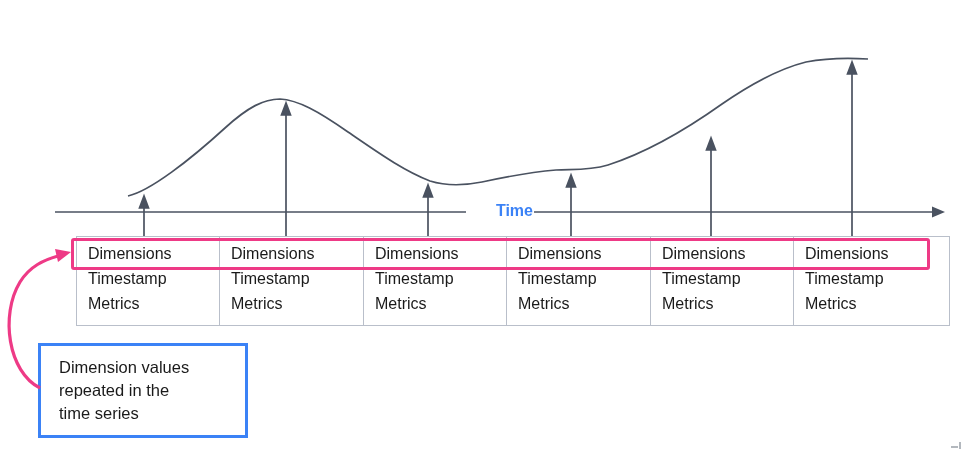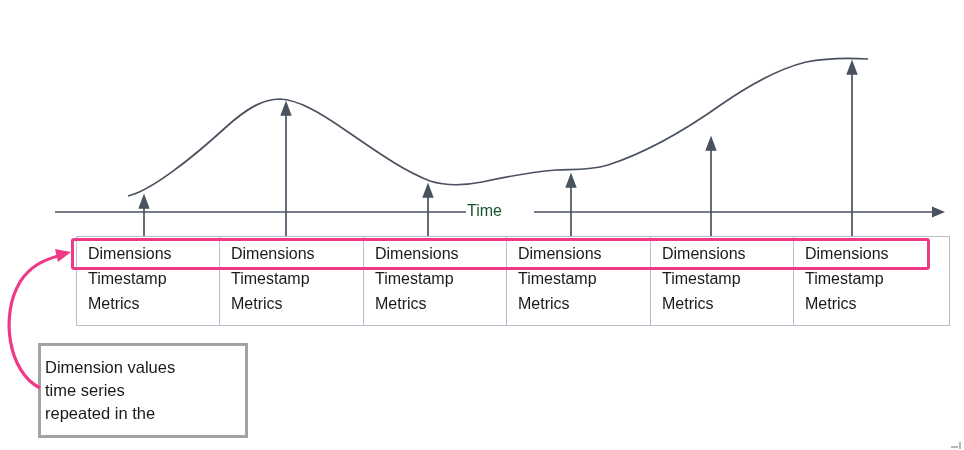--- a/index.html
+++ b/index.html
@@ -36,37 +36,38 @@
     border-radius:3px;
     box-sizing:border-box;
     background:transparent;
   }
 
   
   .time-label{
     position:absolute;
     left:467px;top:202px;
     width:66px;
-    text-align:left;
+    text-align:right;
     font-size:16px;
-    color:#14532d;
+    color:#3b82f6;
+    font-weight:bold;
   }
 
   
   .callout{
     position:absolute;
     left:38px;top:343px;
     width:210px;height:95px;
-    border:3px solid #a3a3a3;
+    border:3px solid #3b82f6;
     box-sizing:border-box;
     background:#ffffff;
     color:#1a1a1a;
     font-size:16.5px;
     line-height:23px;
-    padding:10px 0 0 4px;
+    padding:10px 0 0 18px;
   }
 </style>
 </head>
 <body>
 
 <div id="canvas">
 
   <div class="rbox" style="left:76px">
     <div class="row">Dimensions</div>
     <div class="row">Timestamp</div>
@@ -97,22 +98,22 @@
     <div class="row">Timestamp</div>
     <div class="row">Metrics</div>
   </div>
 
   <div class="pink-band"></div>
 
   <div class="time-label">Time</div>
 
   <div class="callout">
     <div>Dimension values</div>
+    <div>repeated in the</div>
     <div>time series</div>
-    <div>repeated in the</div>
   </div>
 
   <svg id="diagram-svg" width="964" height="450" viewBox="0 0 964 450">
 
     <path d="M 128 196
          C 150 191, 190 160, 225 128
          C 248 107, 264 99, 280 99
          C 298 100, 318 111, 348 132
          C 376 151, 402 170, 430 181
          C 446 186, 462 186, 482 182

